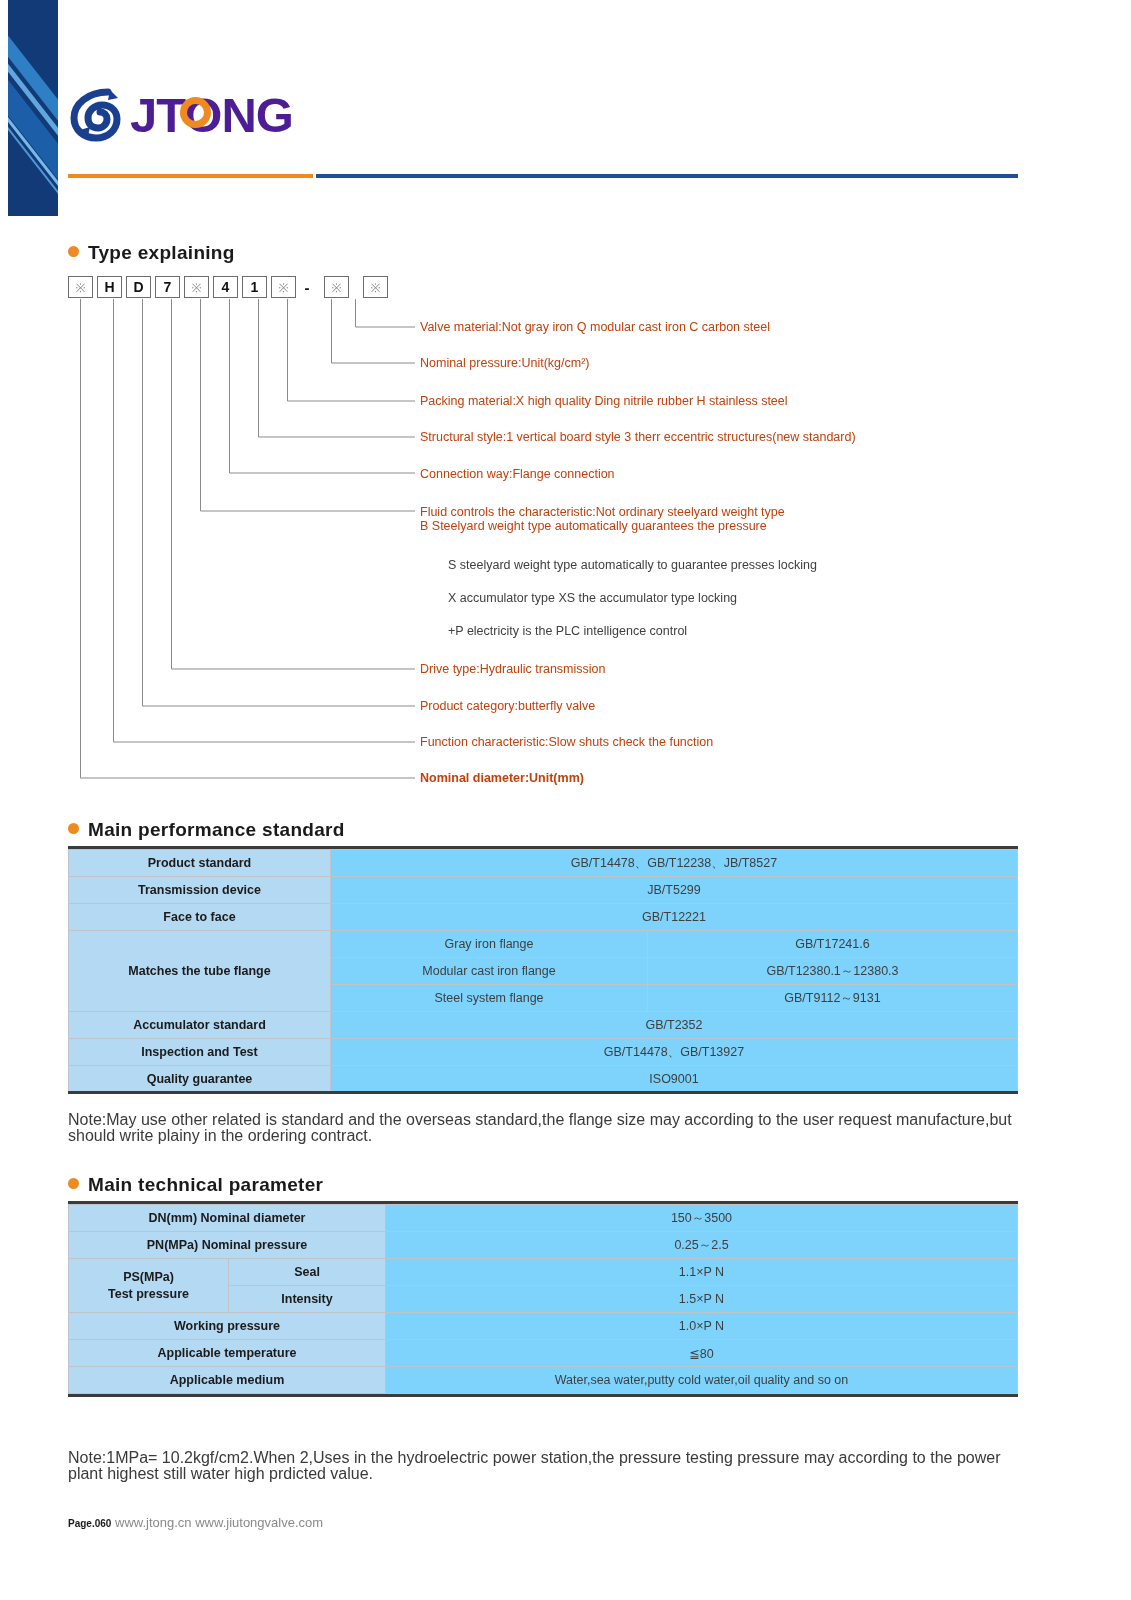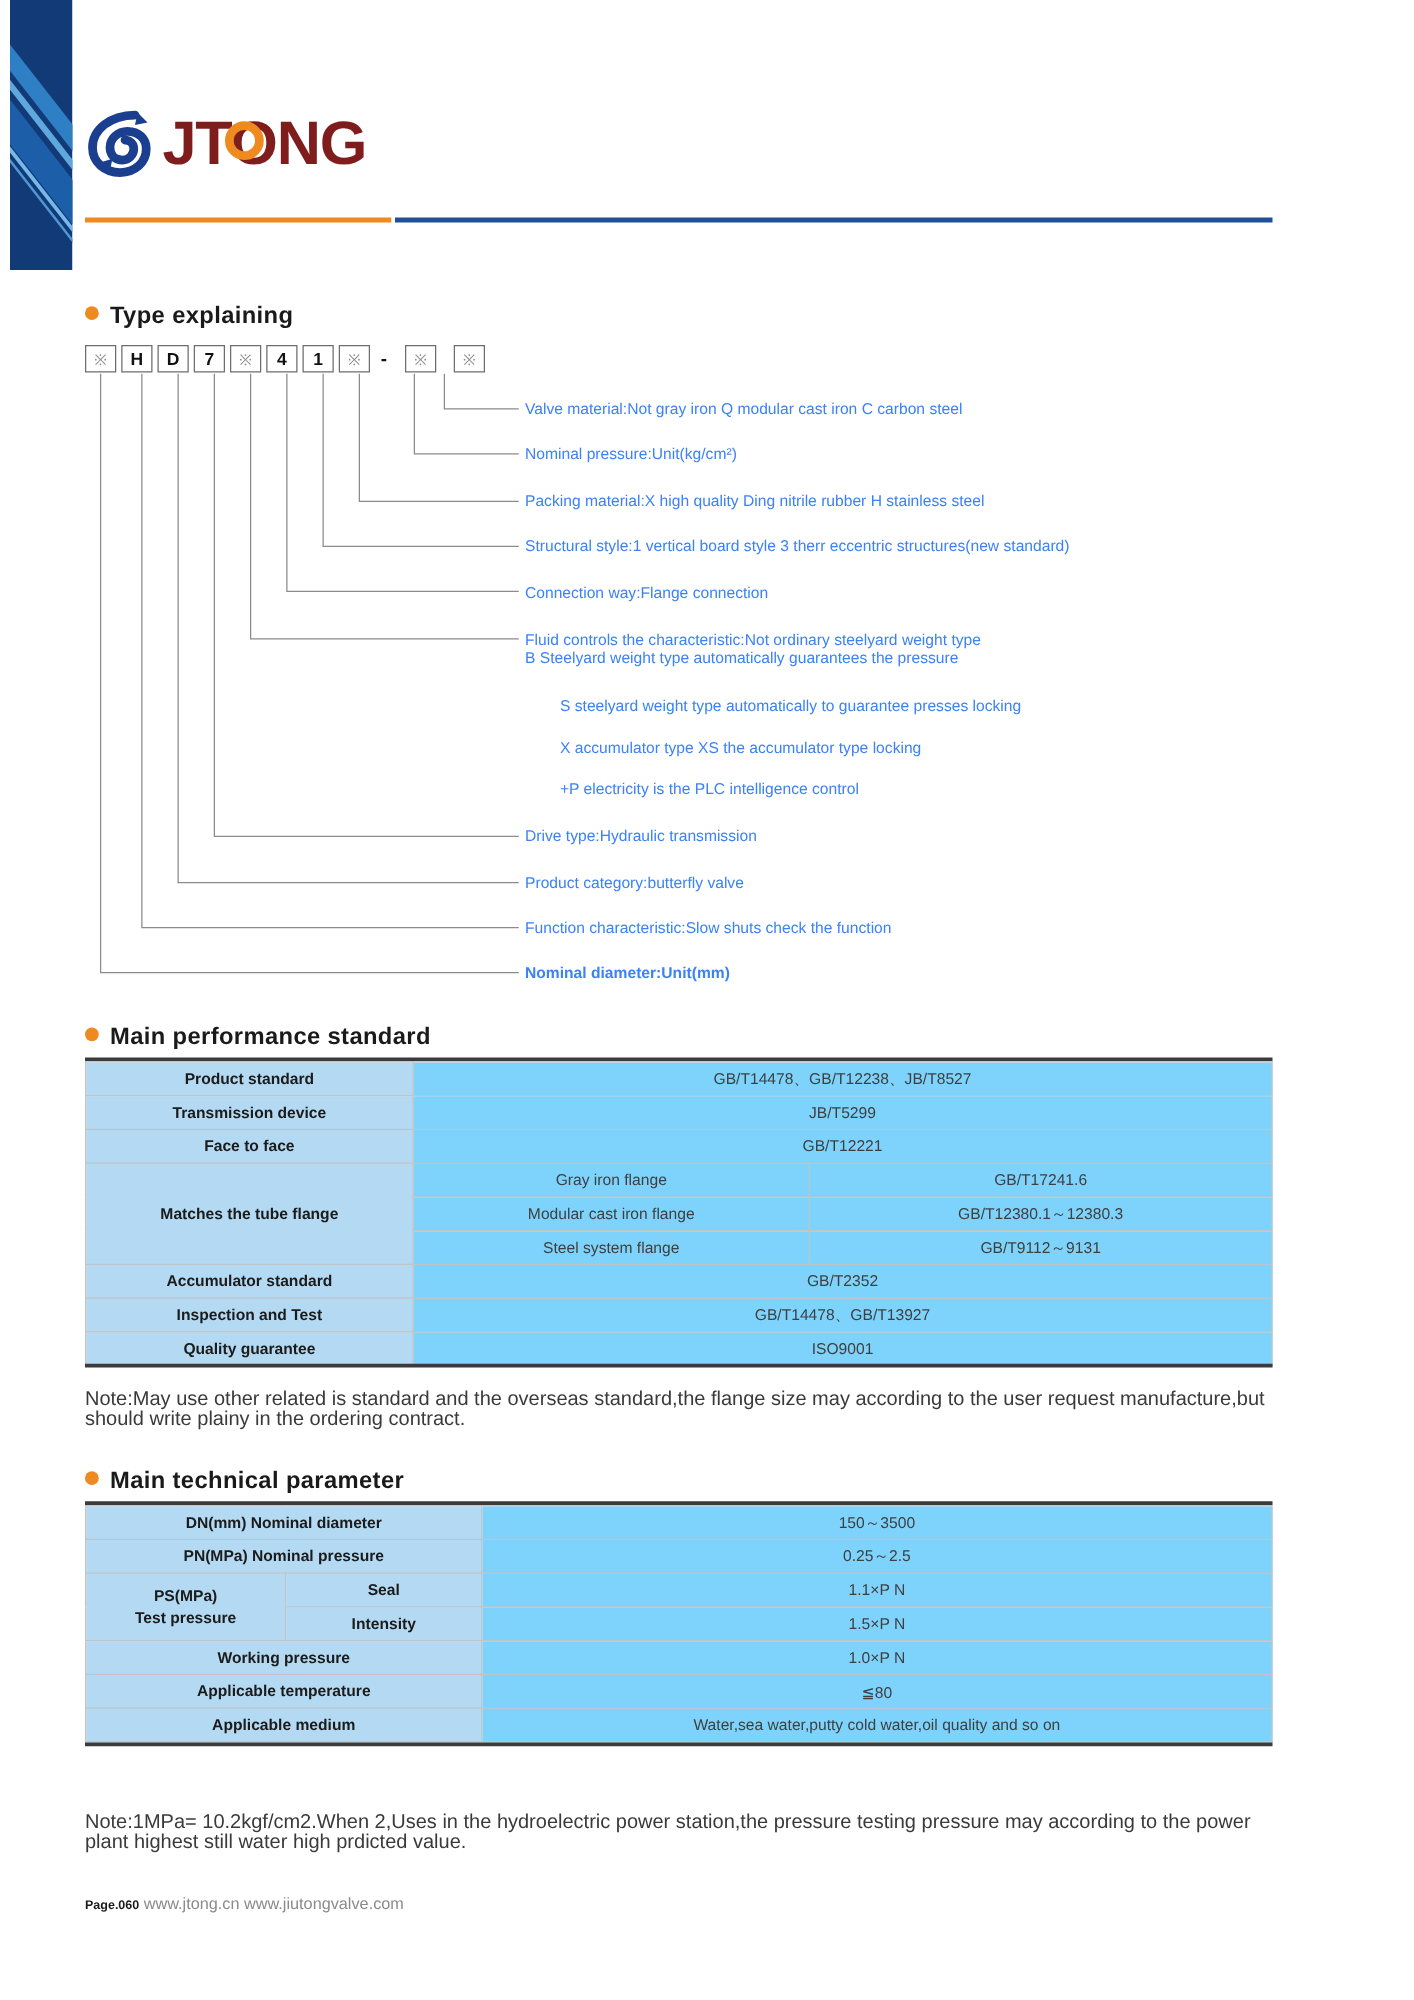--- a/index.html
+++ b/index.html
@@ -15,21 +15,21 @@
   .left-stripe .d1 { position:absolute; left:-40px; top:78px; width:140px; height:13px; background:#2f7fc4; transform:rotate(52deg); }
   .left-stripe .d2 { position:absolute; left:-46px; top:96px; width:140px; height:5px; background:#5fa8dd; transform:rotate(52deg); }
   .left-stripe .d3 { position:absolute; left:-52px; top:116px; width:150px; height:22px; background:#1d5ea8; transform:rotate(52deg); }
   .left-stripe .d4 { position:absolute; left:-50px; top:150px; width:150px; height:3px; background:#76b9e8; transform:rotate(52deg); }
   .left-stripe .d5 { position:absolute; left:-48px; top:162px; width:150px; height:2px; background:#4f98d4; transform:rotate(52deg); }
 
   
   .header { position: absolute; left: 68px; top: 78px; width: 950px; height: 110px; }
   .logo { position:absolute; left:0; top:8px; display:flex; align-items:center; }
   .logo-mark { position:relative; width:58px; height:58px; margin-right:4px; }
-  .logo-text { font-size: 49px; font-weight: bold; letter-spacing: -1px; color:#7f1d1d;
+  .logo-text { font-size: 49px; font-weight: bold; letter-spacing: -1px; color:#4c1d95;
                font-family:"Liberation Sans", sans-serif; position:relative; }
   .title-band { position:absolute; right:0; top:30px; width:700px; text-align:right;
                 font-size: 24px; color:#2b2b2b; letter-spacing:0.2px; }
   .rule-orange { position:absolute; left:0; top:96px; width:245px; height:4px; background:#ef8a21; }
   .rule-blue   { position:absolute; left:248px; top:96px; width:702px; height:4px; background:#1f4f95; }
 
   
   .sec-head { position:absolute; font-weight:bold; font-size:19px; color:#1a1a1a; letter-spacing:0.3px; }
   .sec-head .dot { display:inline-block; width:11px; height:11px; border-radius:50%;
                    background:#ef8a21; margin-right:9px; vertical-align:2px; }
@@ -40,22 +40,22 @@
               align-items:center; justify-content:center; font-size:14px; font-weight:bold;
               margin-right:4px; background:#fff; color:#111; }
   .code-box.sym { color:#8d8d8d; font-size:12px; font-weight:normal; }
   .code-dash { width:14px; text-align:center; font-weight:bold; font-size:15px; color:#111; }
   .code-box.gap { margin-left:10px; }
 
   
   .leaders { position:absolute; left:0; top:0; width:1131px; height:1600px; pointer-events:none; }
 
   
-  .desc { position:absolute; font-size:12.5px; color:#3b82f6; line-height:15px; white-space:nowrap; }
-  .desc.sub { color:#3b82f6; }
+  .desc { position:absolute; font-size:12.5px; color:#c2410c; line-height:15px; white-space:nowrap; }
+  .desc.sub { color:#404040; }
 
   
   table.t { position:absolute; border-collapse:collapse; font-size:12.5px; }
   table.t td { border:1px solid #bfc4c8; padding:0; height:27px; text-align:center;
                color:#3f3f3f; }
   table.t td.lbl { background:#b4d9f2; font-weight:bold; color:#1b1b1b; font-size:12.5px; }
   table.t td.val { background:#7dd3fc; }
   .tbl-top, .tbl-bot { position:absolute; height:3px; background:#3b3b3b; }
 
   

